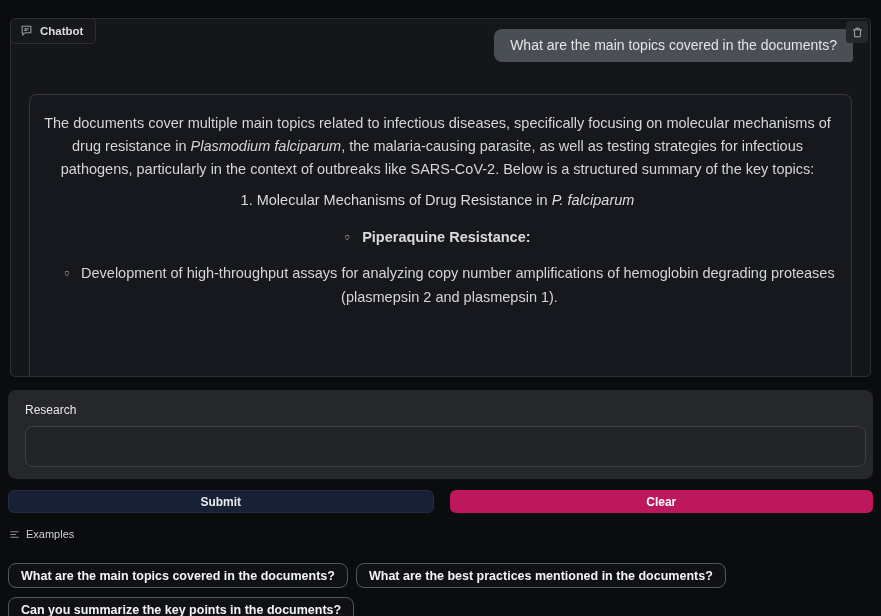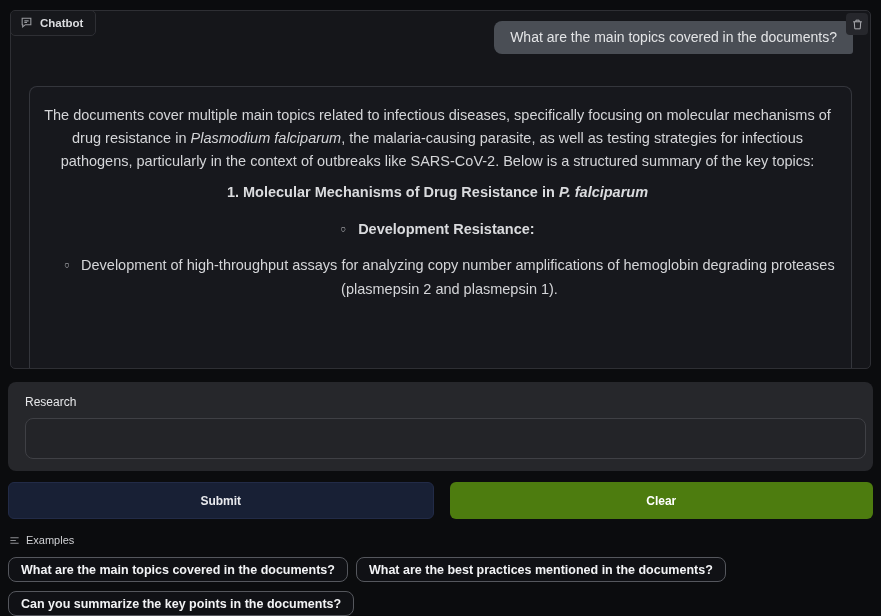--- a/index.html
+++ b/index.html
@@ -6,21 +6,21 @@
   html,body { width: 881px; height: 616px; overflow: hidden; }
   body {
     background: #0b0c0e;
     font-family: "Liberation Sans", "DejaVu Sans", sans-serif;
     color: #d6d7d9;
   }
 
   
   .chatbot-panel {
     position: relative;
-    margin: 10px 10px 0 10px;
+    margin: 18px 10px 0 10px;
     height: 359px;
     background: #15161a;
     border: 1px solid #2e2f34;
     border-radius: 5px;
     overflow: hidden;
   }
   .chatbot-label {
     position: absolute;
     top: -1px; left: -1px;
     display: flex; align-items: center; gap: 7px;
@@ -59,21 +59,21 @@
   .bot-bubble {
     border: 1px solid #34363c;
     background: #17181d;
     border-radius: 8px 8px 0 0;
     border-bottom: none;
     padding: 9px 14px 18px 8px;
     min-height: 300px;
     font-size: 14.5px; line-height: 23px; color: #d4d5d8;
   }
   .bot-bubble p { margin: 8px 0 0 0; }
-  .bot-heading { font-weight: 700; color: #dadbde; margin-top: 20px; }
+  .bot-heading { font-weight: 400; color: #dadbde; margin-top: 20px; }
   .bot-bubble em { font-style: italic; }
 
   ul.l1 { list-style: none; margin: 14px 0 0 0; }
   ul.l1 > li { font-weight: 700; color: #dadbde; }
   ul.l2 { list-style: none; margin: 12px 0 0 24px; font-weight: 400; color: #d4d5d8; }
   ul.l2 > li { margin-bottom: 13px; }
   .marker::before {
     content: "○";
     font-size: 9.5px;
     color: #c4c5c9;
@@ -99,36 +99,36 @@
     color: #dddee0;
     font-family: "Liberation Sans", "DejaVu Sans", sans-serif;
     font-size: 14px;
     padding: 8px 10px;
     resize: none; outline: none;
   }
 
   
   .button-row { display: flex; gap: 16px; margin: 11px 8px 0 8px; }
   .btn {
-    flex: 1; height: 37px;
+    flex: 1; height: 23px;
     display: flex; align-items: center; justify-content: center;
     border: none; border-radius: 6px;
     font-family: "Liberation Sans", "DejaVu Sans", sans-serif;
     font-size: 12px; font-weight: 700;
     cursor: pointer;
   }
   .btn-submit { background: #182035; color: #e9eaee; border: 1px solid #222b47; }
-  .btn-clear  { background: #4d7c0f; color: #ffffff; }
+  .btn-clear  { background: #be185d; color: #ffffff; }
 
   
   .examples { margin: 15px 8px 0 8px; }
   .examples-header {
     display: flex; align-items: center; gap: 6px;
     font-size: 11px; color: #cfd0d3;
-    margin-bottom: 11px; padding-left: 1px;
+    margin-bottom: 23px; padding-left: 1px;
   }
   .examples-header svg { width: 11px; height: 11px; stroke: #9a9ba0; stroke-width: 2; }
   .example-buttons { display: flex; flex-wrap: wrap; gap: 9px 8px; }
   .example-btn {
     height: 25px; padding: 0 12px;
     display: flex; align-items: center;
     background: #101115;
     border: 1px solid #55575d;
     border-radius: 8px;
     color: #f2f3f5;
@@ -160,21 +160,21 @@
 
   <div class="messages">
     <div class="user-row">
       <div class="user-bubble">What are the main topics covered in the documents?</div>
     </div>
     <div class="bot-row">
       <div class="bot-bubble">
         <p><span>The documents cover multiple main topics related to infectious diseases, specifically focusing on molecular mechanisms of drug resistance in </span><em>Plasmodium falciparum</em><span>, the malaria-causing parasite, as well as testing strategies for infectious pathogens, particularly in the context of outbreaks like SARS-CoV-2. Below is a structured summary of the key topics:</span></p>
         <p class="bot-heading"><span>1. Molecular Mechanisms of Drug Resistance in </span><em>P. falciparum</em></p>
         <ul class="l1">
-          <li><span class="marker"></span><span>Development Resistance:</span>
+          <li><span class="marker"></span><span>Piperaquine Resistance:</span>
             <ul class="l2">
               <li><span class="marker"></span><span>Development of high-throughput assays for analyzing copy number amplifications of hemoglobin degrading proteases (plasmepsin 2 and plasmepsin 1).</span></li>
 
             </ul>
           </li>
         </ul>
       </div>
     </div>
   </div>
 </div>

